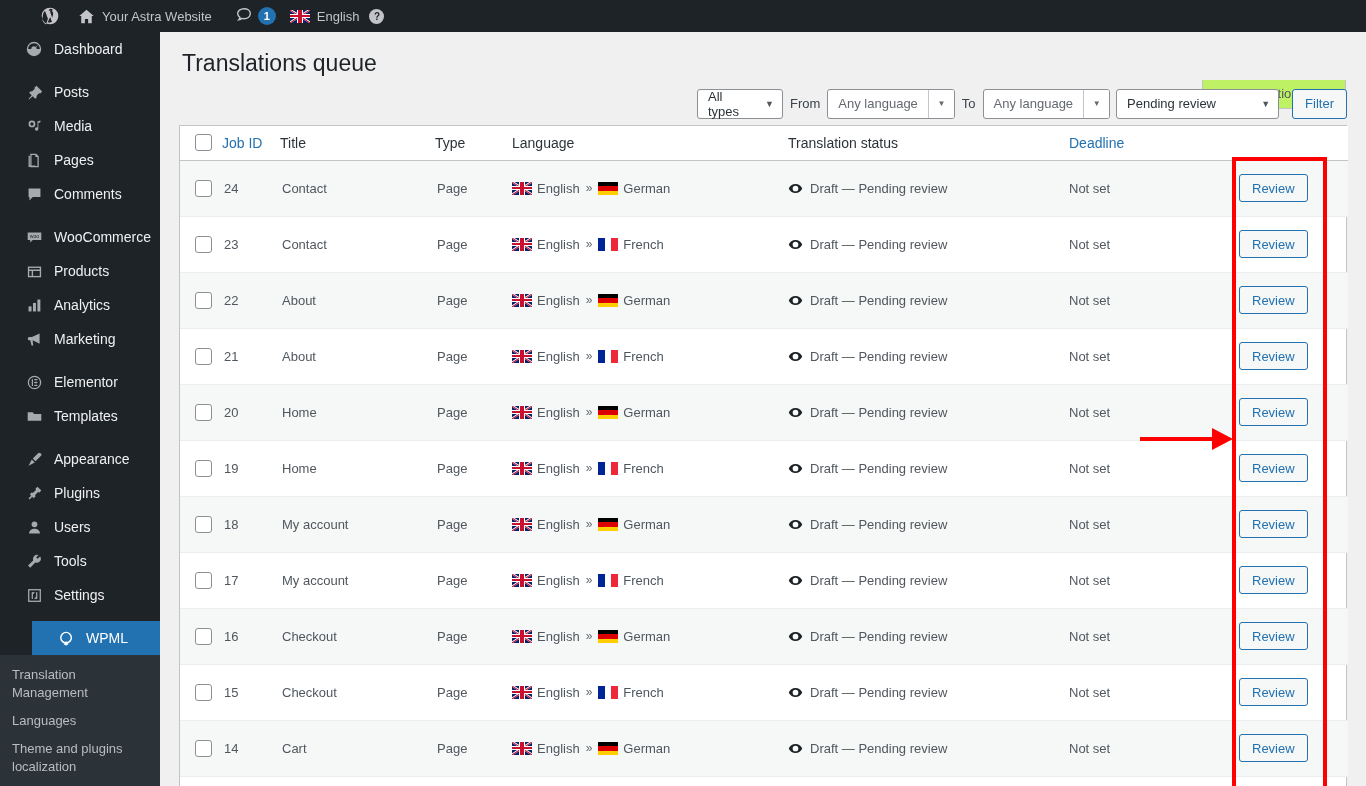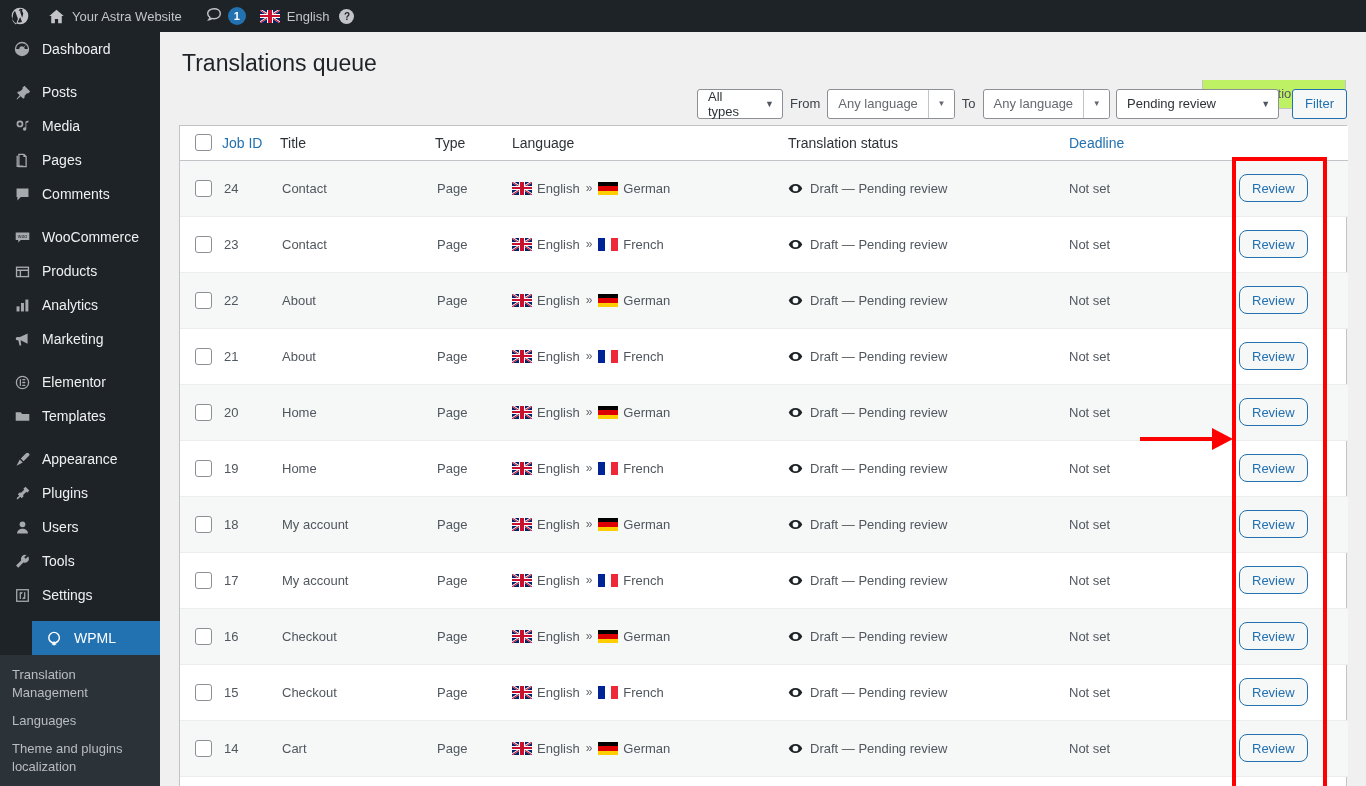--- a/index.html
+++ b/index.html
@@ -14,20 +14,21 @@
   .screen { position: relative; width: 1366px; height: 786px; }
 
   
   .adminbar {
     position: absolute; top: 0; left: 0;
     width: 1366px; height: 32px;
     background: #1d2327;
     display: flex; align-items: center;
     color: #c3c4c7; font-size: 13px;
     z-index: 30;
+    padding-left: 30px;
   }
   .ab-item {
     display: flex; align-items: center; gap: 7px;
     height: 32px; padding: 0 9px;
     color: #c3c4c7; white-space: nowrap;
   }
   .ab-item.first { padding-left: 10px; }
   .wp-logo { width: 20px; height: 20px; }
   .home-ico { width: 17px; height: 17px; }
   .site-name { font-size: 13px; color: #c3c4c7; }
@@ -70,21 +71,21 @@
 
   
   .sidebar {
     position: absolute; top: 32px; left: 0;
     width: 160px; height: 754px;
     background: #1d2327;
     z-index: 20;
   }
   .menu-item {
     display: flex; align-items: center;
-    height: 34px; padding-left: 12px;
+    height: 34px; padding-left: 24px;
     color: #f0f0f1; font-size: 14px;
     white-space: nowrap;
   }
   .menu-item .mi-ico {
     width: 20px; height: 20px; margin-right: 10px;
     display: flex; align-items: center; justify-content: center;
     color: #a7aaad; flex: 0 0 20px;
   }
   .menu-item .mi-ico svg { display: block; }
   .menu-item.active {
@@ -197,21 +198,21 @@
   .langcell .arrow-sep { color: #646970; font-size: 12px; margin: 0 1px; }
   .statuscell { display: flex; align-items: center; gap: 7px; white-space: nowrap; }
   .eye {
     width: 15px; height: 15px; flex: 0 0 15px;
     display: flex; align-items: center; justify-content: center;
     color: #1d2327;
   }
   .btn-review {
     display: inline-flex; align-items: center; justify-content: center;
     height: 28px; min-width: 62px; padding: 0 12px;
-    background: #f6f7f7; border: 1px solid #2271b1; border-radius: 8px;
+    background: #f6f7f7; border: 1px solid #2271b1; border-radius: 3px;
     color: #2271b1; font-size: 13px;
   }
   .cell-pad { padding-left: 2px; }
 
   
   .anno-box {
     position: absolute; left: 1232px; top: 157px;
     width: 95px; height: 629px;
     border: 4px solid #ff0000; border-bottom: none;
     pointer-events: none; z-index: 25;

